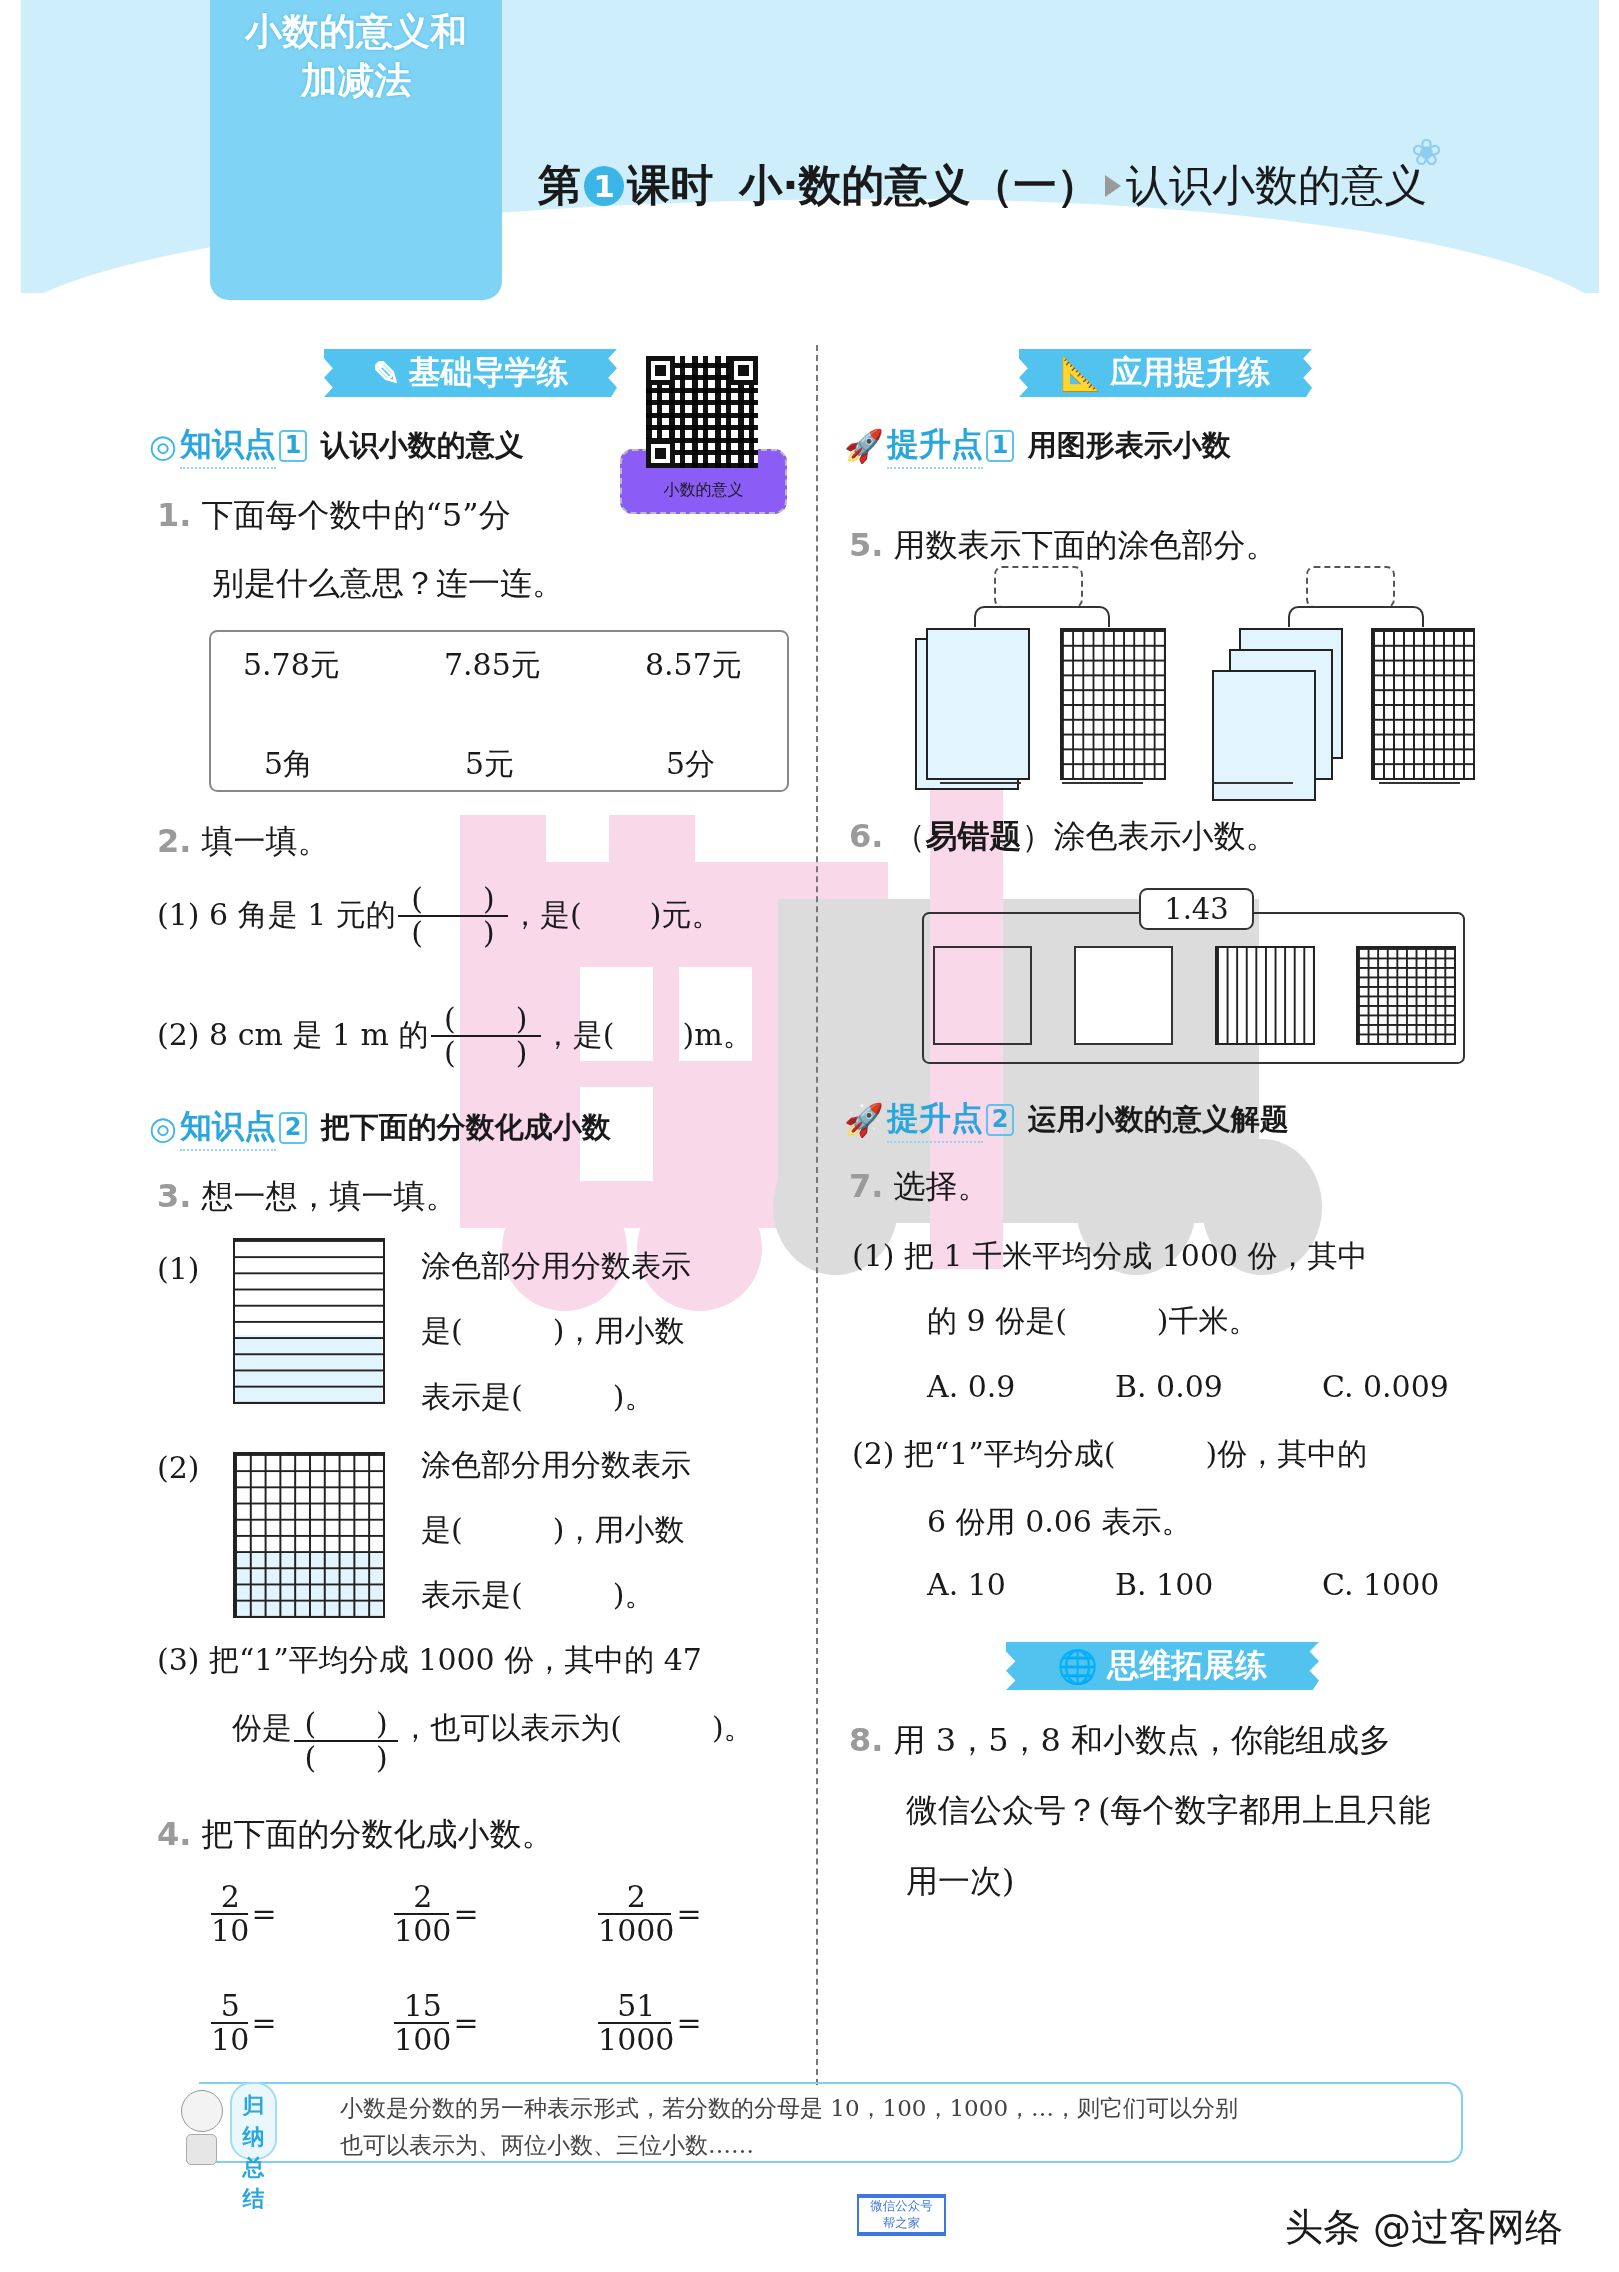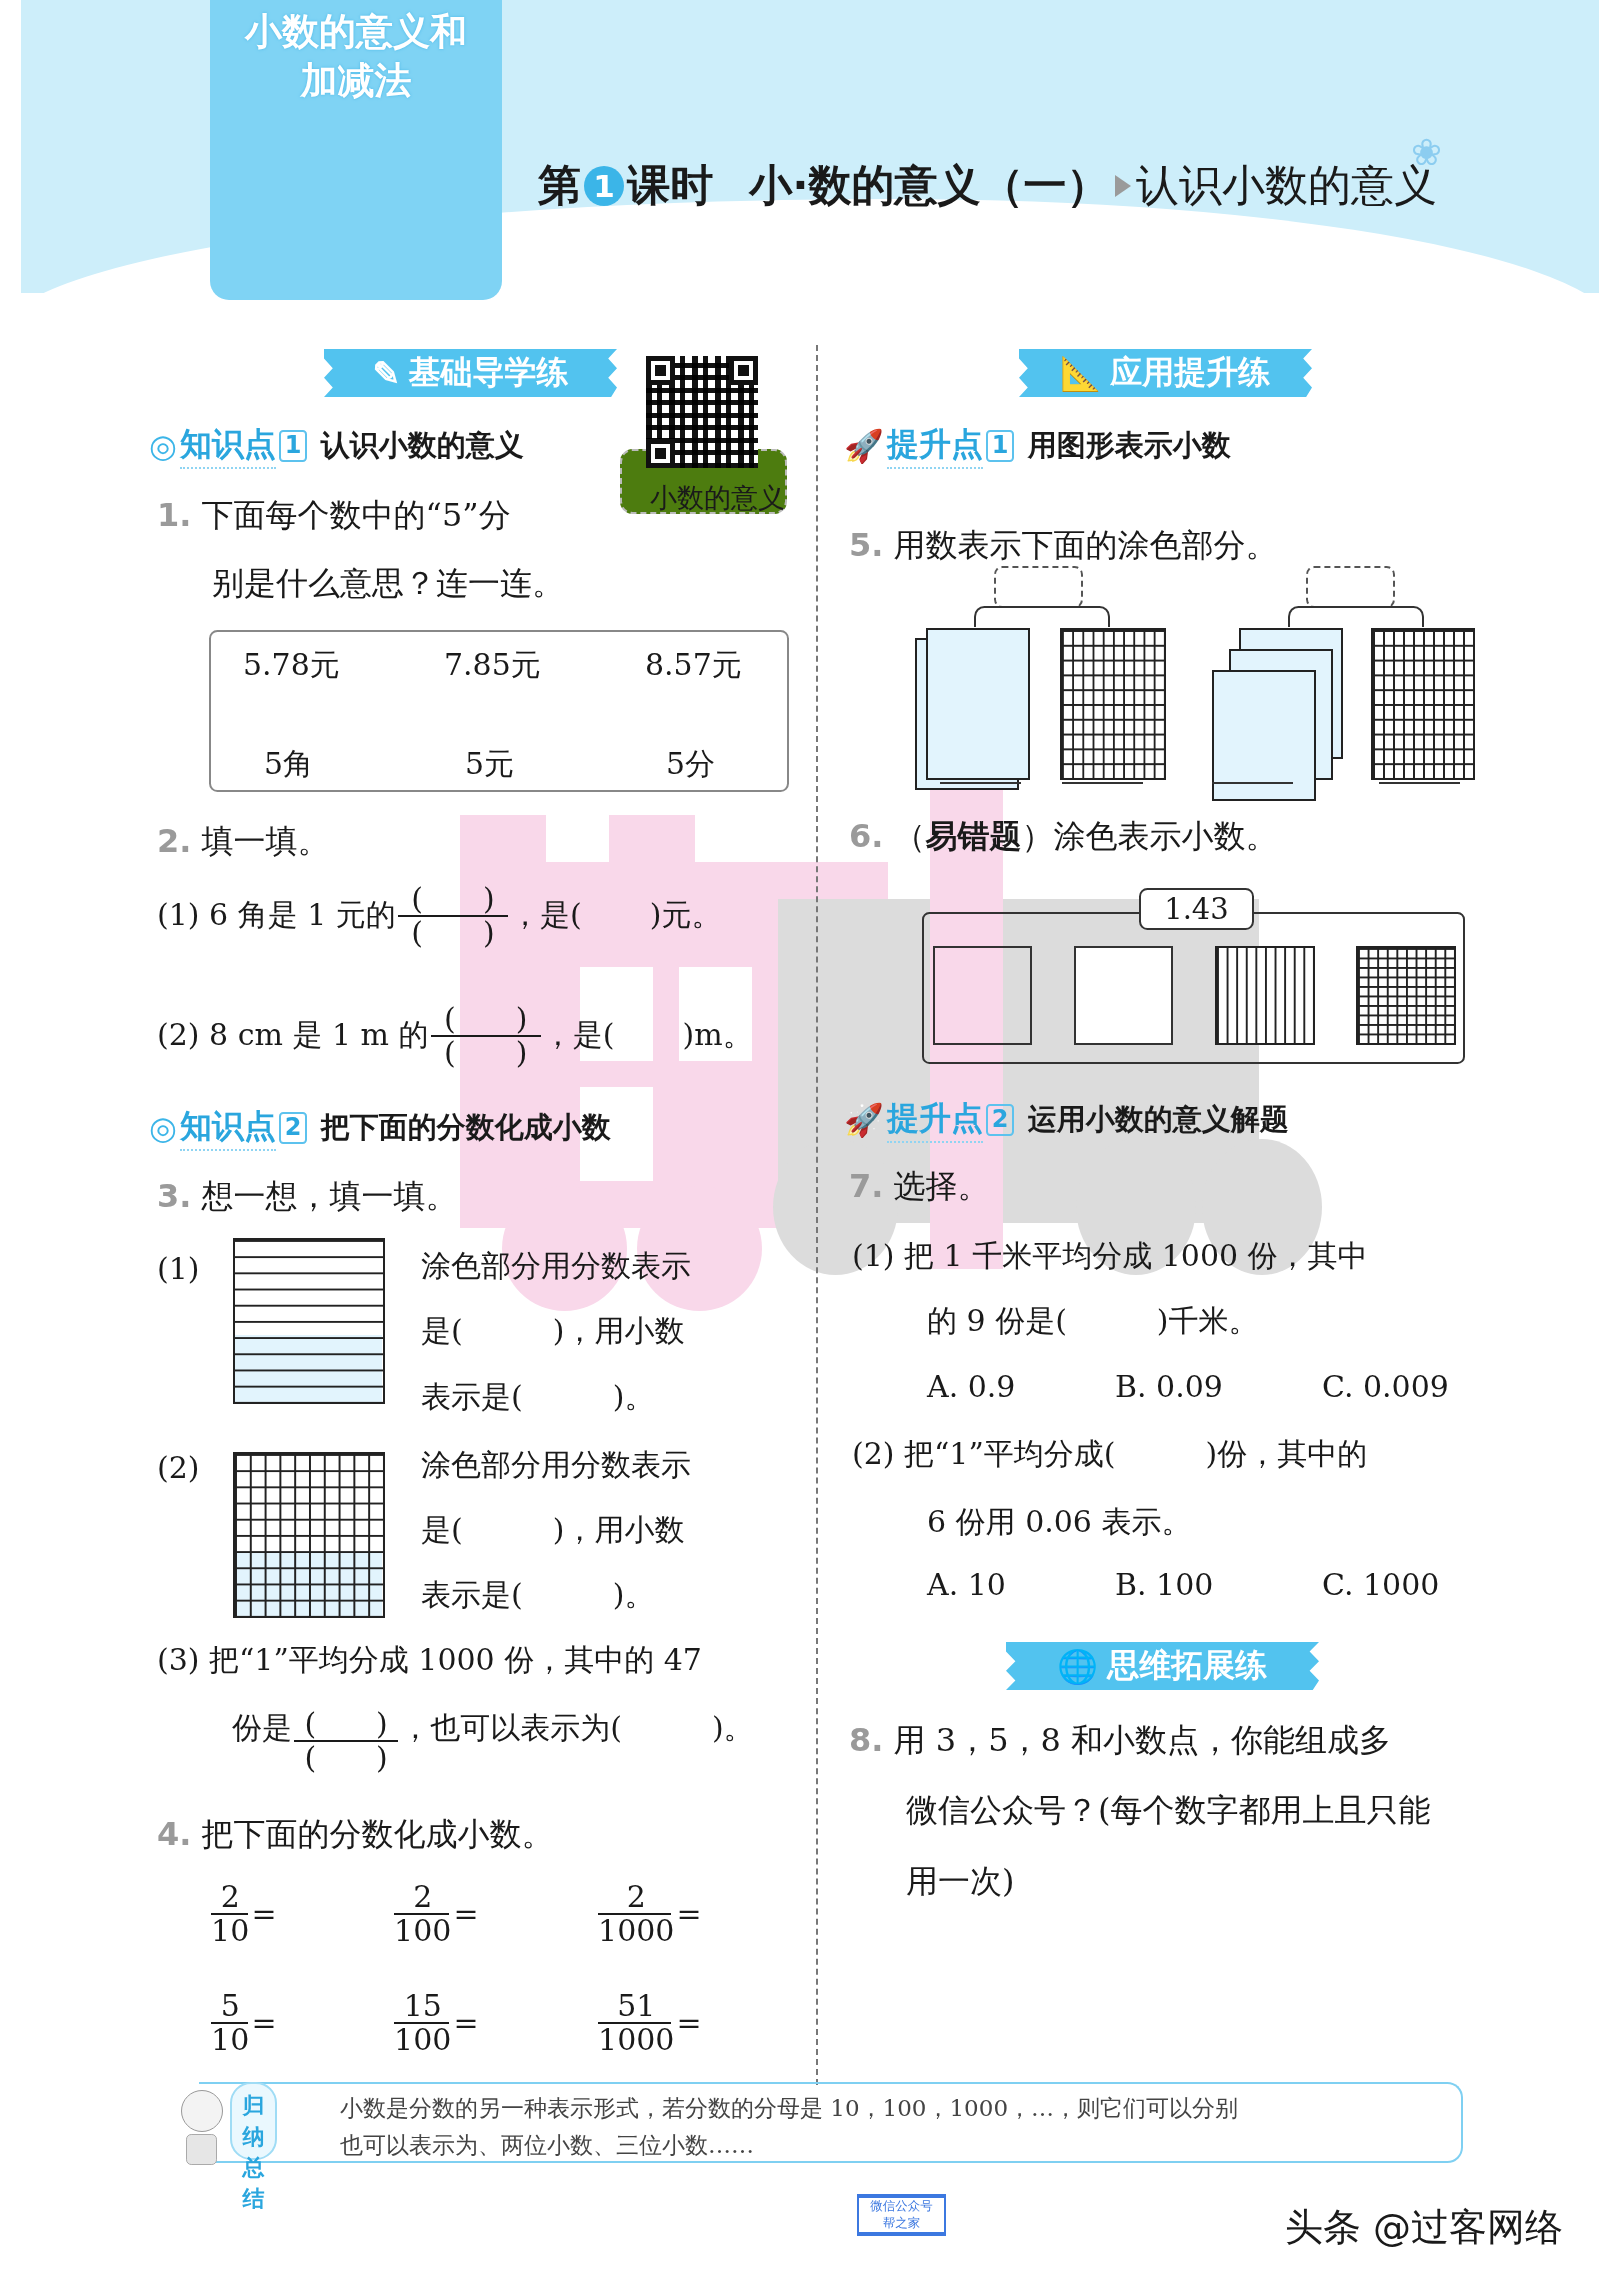--- a/index.html
+++ b/index.html
@@ -47,21 +47,21 @@
 
   .box1{position:absolute;left:209px;top:630px;width:580px;height:162px;border:2.1px solid #888;border-radius:8.4px;z-index:2}
 
   .qr{position:absolute;left:646px;top:356px;width:112px;height:112px;z-index:2;
     background:
       repeating-linear-gradient(90deg,#111 0 6.3px,#fff 6.3px 11.5px,#111 11.5px 15.7px,#fff 15.7px 23px),
       repeating-linear-gradient(0deg,#111 0 5.2px,#fff 5.2px 12.5px);
     background-blend-mode:multiply}
   .qr .fp{position:absolute;width:29px;height:29px;border:5.2px solid #111;background:#fff}
   .qr .fp:after{content:"";position:absolute;left:4.2px;top:4.2px;width:10.4px;height:10.4px;background:#111}
-  .qr-label{position:absolute;left:620px;top:449px;width:167px;height:65px;border:2.1px dashed #bbb;border-radius:12.5px;background:#4d7c0f;z-index:1;font-size:27px;text-align:right;padding-top:29px}
+  .qr-label{position:absolute;left:620px;top:449px;width:167px;height:65px;border:2.1px dashed #bbb;border-radius:12.5px;background:#8b5cf6;z-index:1;font-size:16px;text-align:center;padding-top:29px}
 
   .grid10{position:absolute;z-index:2;border:2.1px solid #222;
     background-image:linear-gradient(#222 1.6px,transparent 1.6px),linear-gradient(90deg,#222 1.6px,transparent 1.6px)}
   .sheet{position:absolute;background:#e2f4fd;border:2.1px solid #222;z-index:2}
 
   .summary{position:absolute;left:199px;top:2082px;width:1264px;height:81px;border:2.6px solid #7fd0f2;border-radius:0 15.7px 15.7px 0;border-left:none;z-index:2;font-size:23px;color:#444;padding:6.3px 0 0 141px;line-height:37px}
   .sum-tag{position:absolute;left:230px;top:2082px;width:47px;height:78px;border:2.1px solid #9fdcf5;border-radius:21px;background:#eaf8fe;color:#2aa6de;font-weight:bold;font-size:22px;text-align:center;line-height:31px;padding-top:6.3px;z-index:3;font-family:"DejaVu Sans","Liberation Sans",sans-serif}
   .kid{position:absolute;left:178px;top:2090px;width:47px;height:78px;z-index:3}
   .stamp{position:absolute;left:857px;top:2194px;width:89px;height:42px;border:2.1px solid #3c78e0;border-top-width:4.2px;border-bottom-width:4.2px;color:#3c78e0;font-size:12.5px;text-align:center;line-height:16.7px;z-index:3}
   .credit{position:absolute;left:1285px;top:2202px;font-size:38px;font-family:"DejaVu Sans","Liberation Sans",sans-serif;z-index:3}
@@ -71,21 +71,21 @@
 
 <div class="hdr-wave"></div>
 <div class="unit-tab">
   <div class="u2">小数的意义和</div>
   <div class="u2" style="margin-top:0">加减法</div>
 </div>
 <div class="lesson-title sans">
   <span>第</span>
   <span class="lesson-num">1</span>
   <span>课时</span>
-  <span style="margin-left:36px">小·数的意义（一）</span>
+  <span style="margin-left:26px">小·数的意义（一）</span>
   <span class="arrow-tri"></span>
   <span style="font-weight:normal">认识小数的意义</span>
 </div>
 <div class="butterfly">❀</div>
 
 <div class="wm wm-pink" style="left:460px;top:862px;width:428px;height:366px;"></div>
 <div class="wm wm-pink" style="left:460px;top:815px;width:86px;height:63px;"></div>
 <div class="wm wm-pink" style="left:609px;top:815px;width:86px;height:63px;"></div>
 <div class="wm" style="left:580px;top:967px;width:73px;height:94px;background:#fff"></div>
 <div class="wm" style="left:679px;top:967px;width:73px;height:94px;background:#fff"></div>

